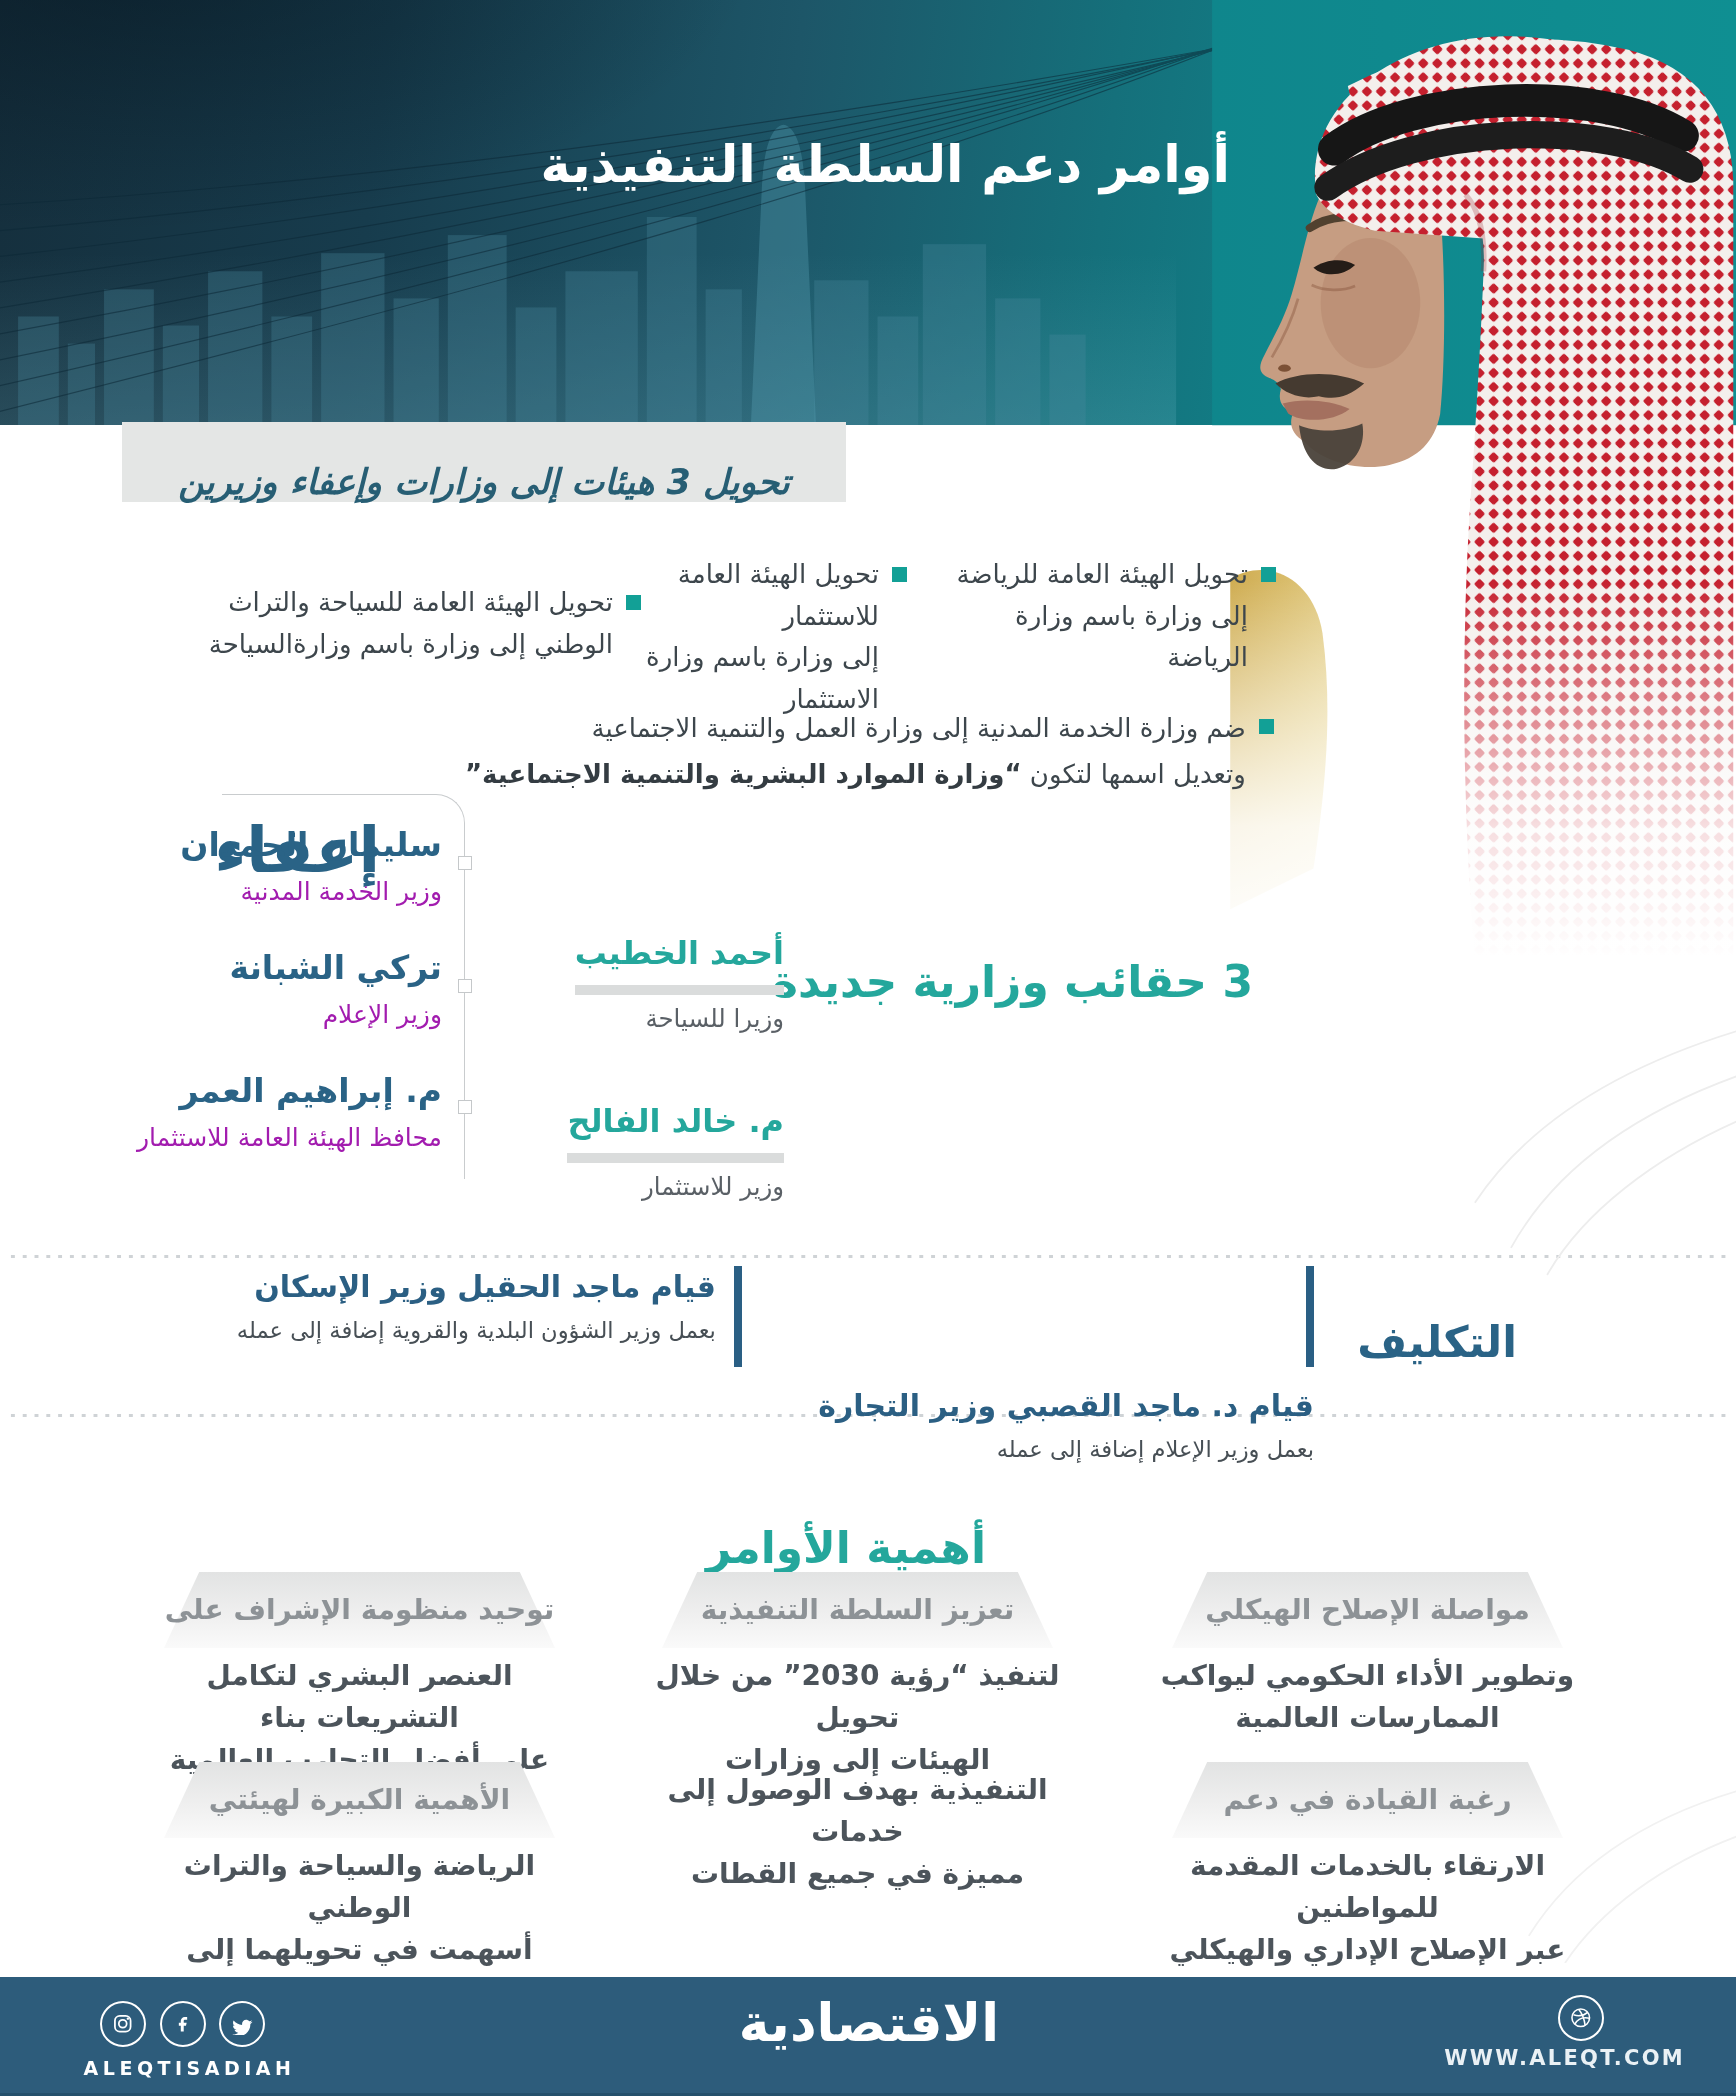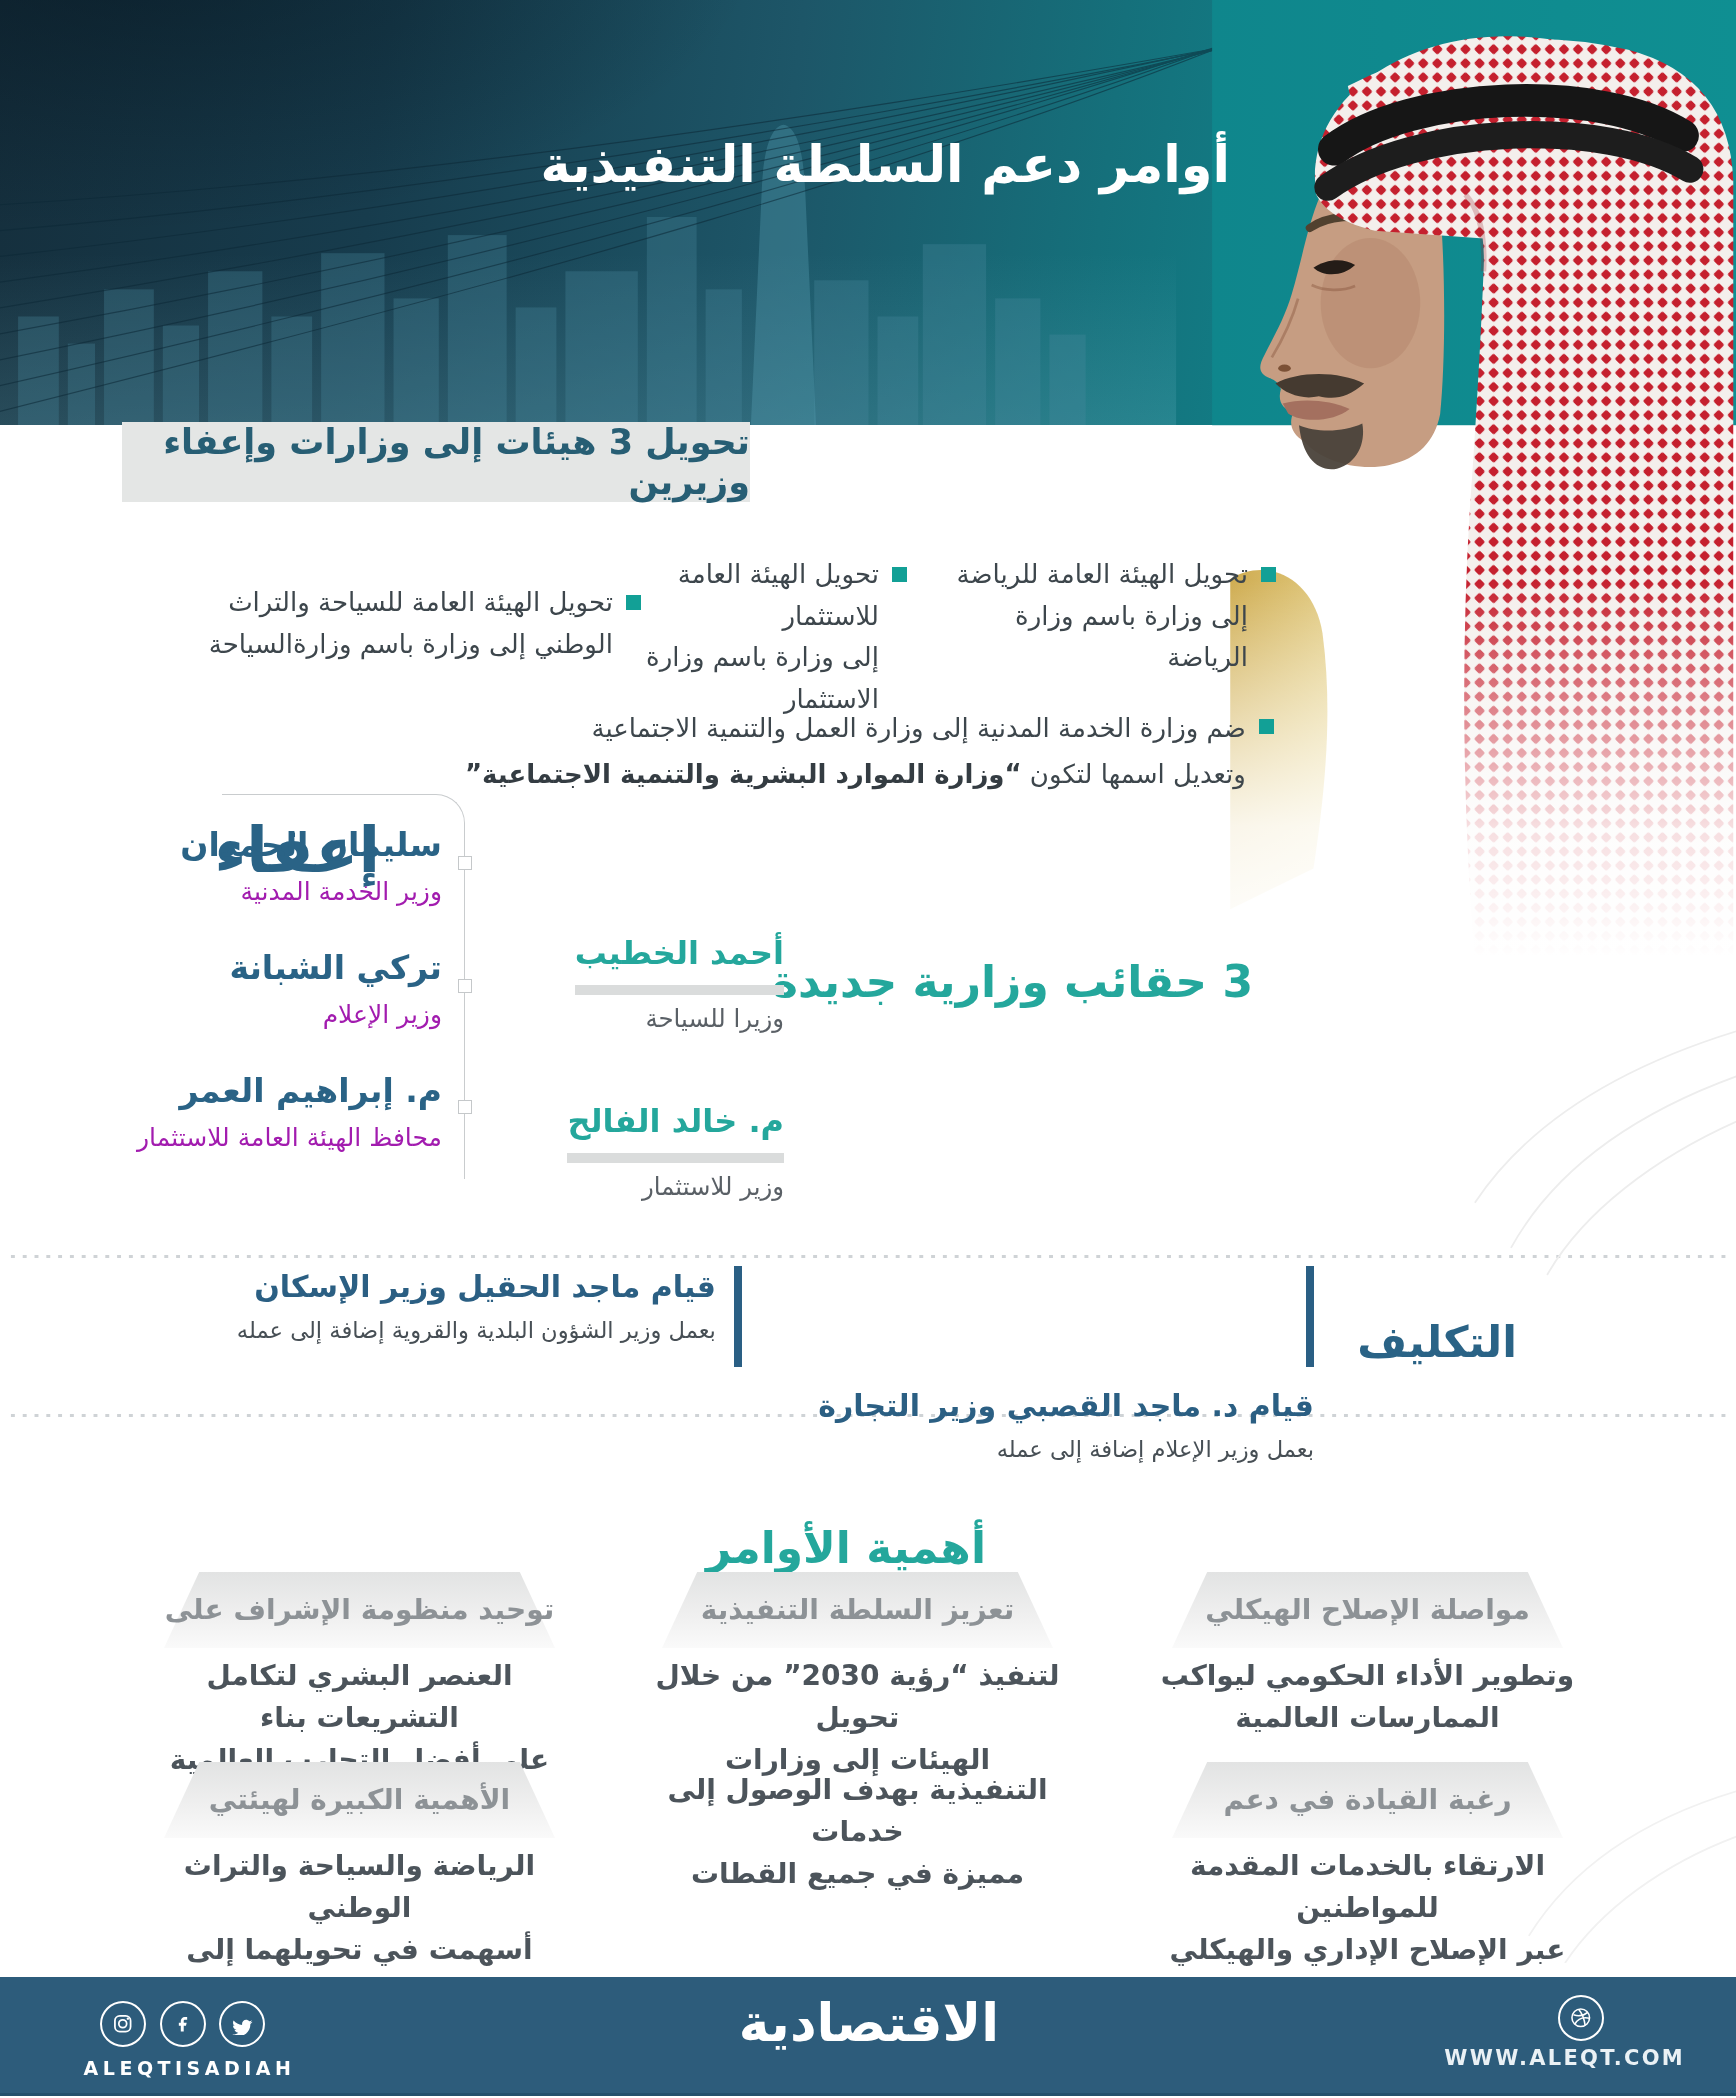--- a/index.html
+++ b/index.html
@@ -11,22 +11,22 @@
     background:
       radial-gradient(1086px 470px at 6% -12%, rgba(4,18,28,.55), rgba(4,18,28,0) 60%),
       linear-gradient(97deg,#152f3d 0%,#173c4d 22%,#1d5668 45%,#15707b 63%,#0f868c 80%,#0f8a8f 100%);}
   .hero-art{position:absolute;left:0;top:0;width:1737px;height:425px;display:block;}
   .hero-title{position:absolute;right:507px;top:101px;color:#ffffff;font-size:51px;font-weight:800;z-index:5;white-space:nowrap;}
 
   
   .portrait{position:absolute;left:1212px;top:0;width:525px;height:959px;z-index:3;display:block;}
 
   
-  .banner{position:absolute;left:122px;top:422px;width:628px;height:80px;background:#e4e6e5;
-    display:flex;align-items:flex-start;justify-content:center;z-index:4;}
+  .banner{position:absolute;left:122px;top:422px;width:724px;height:80px;background:#e4e6e5;
+    display:flex;align-items:flex-end;justify-content:center;z-index:4;font-style:italic;}
   .banner span{color:#275e74;font-size:35px;font-weight:800;}
 
   
   .conv{position:absolute;display:flex;gap:12.7px;z-index:4;}
   .conv p{margin:0;font-size:26px;line-height:1.6;color:#3d464c;text-align:right;white-space:pre-line;}
   .sq{flex:0 0 auto;width:15.4px;height:15.4px;background:#12a096;margin-top:12.7px;}
   .conv-0{right:461px;top:554px;width:344px;}
   .conv-1{right:830px;top:554px;width:282px;}
   .conv-2{right:1096px;top:554px;width:507px;margin-top:28px;}
 

